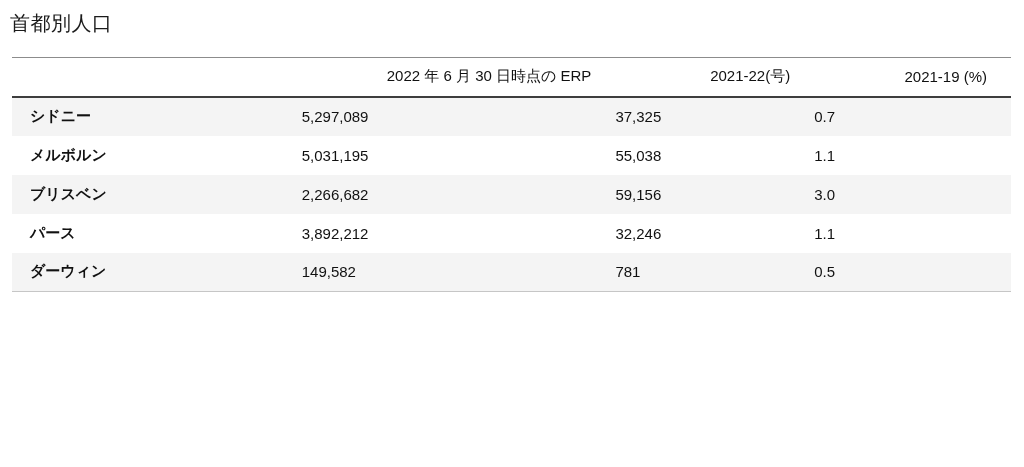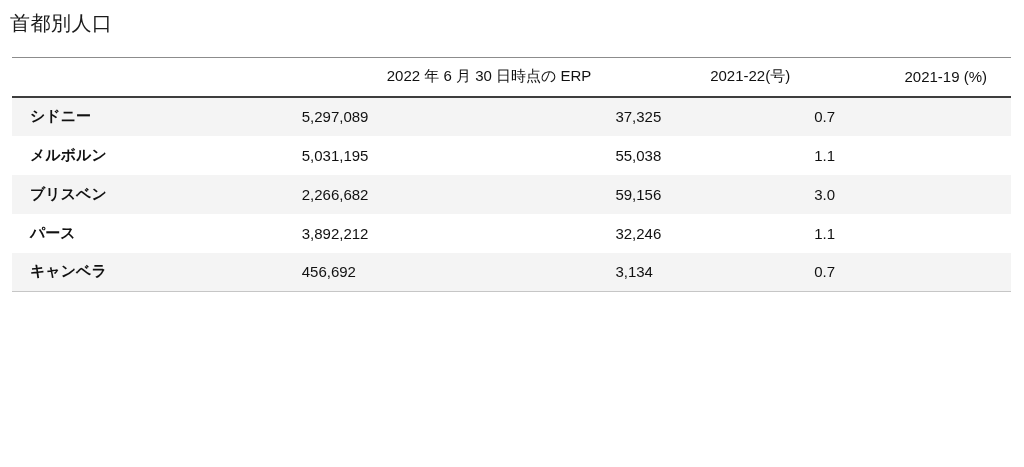--- a/index.html
+++ b/index.html
@@ -115,21 +115,21 @@
     <td>59,156</td>
     <td>3.0</td>
   </tr>
         <tr>
     <td class="city-cell">パース</td>
     <td>3,892,212</td>
     <td>32,246</td>
     <td>1.1</td>
   </tr>
         <tr>
-    <td class="city-cell">キャンベラ</td>
-    <td>456,692</td>
-    <td>3,134</td>
-    <td>0.7</td>
+    <td class="city-cell">ダーウィン</td>
+    <td>149,582</td>
+    <td>781</td>
+    <td>0.5</td>
   </tr>
       </tbody>
   </table>
 
 </div>
 
 </body></html>

